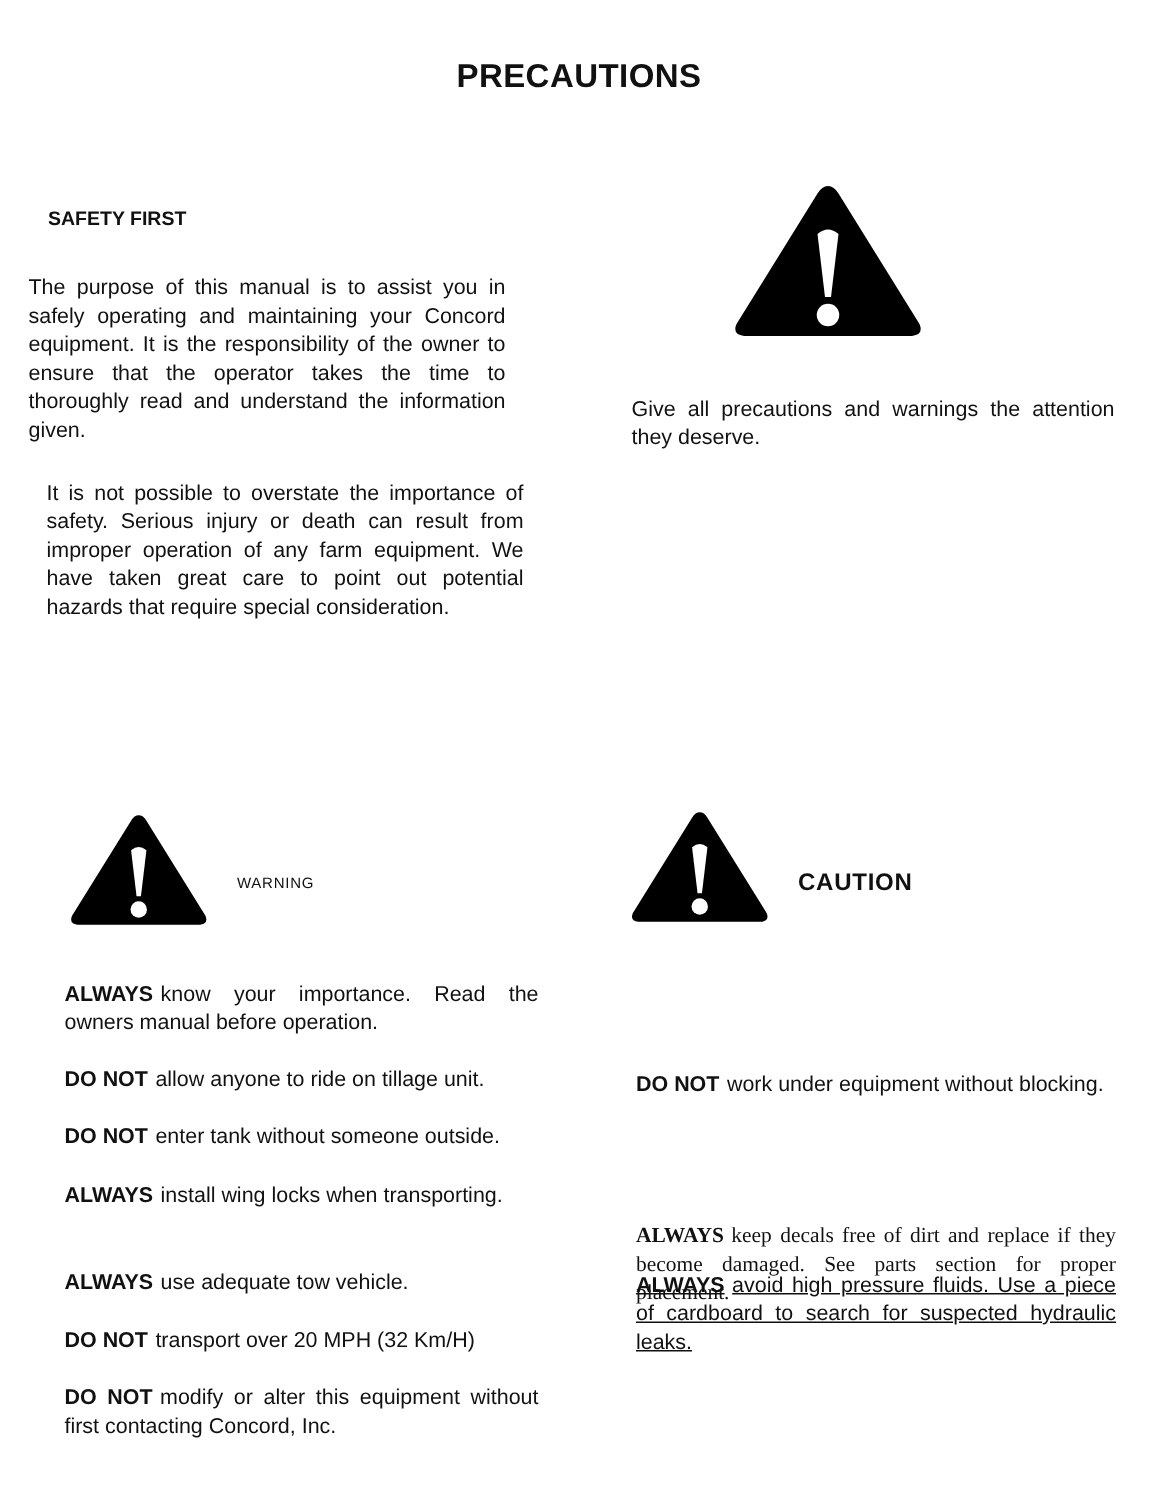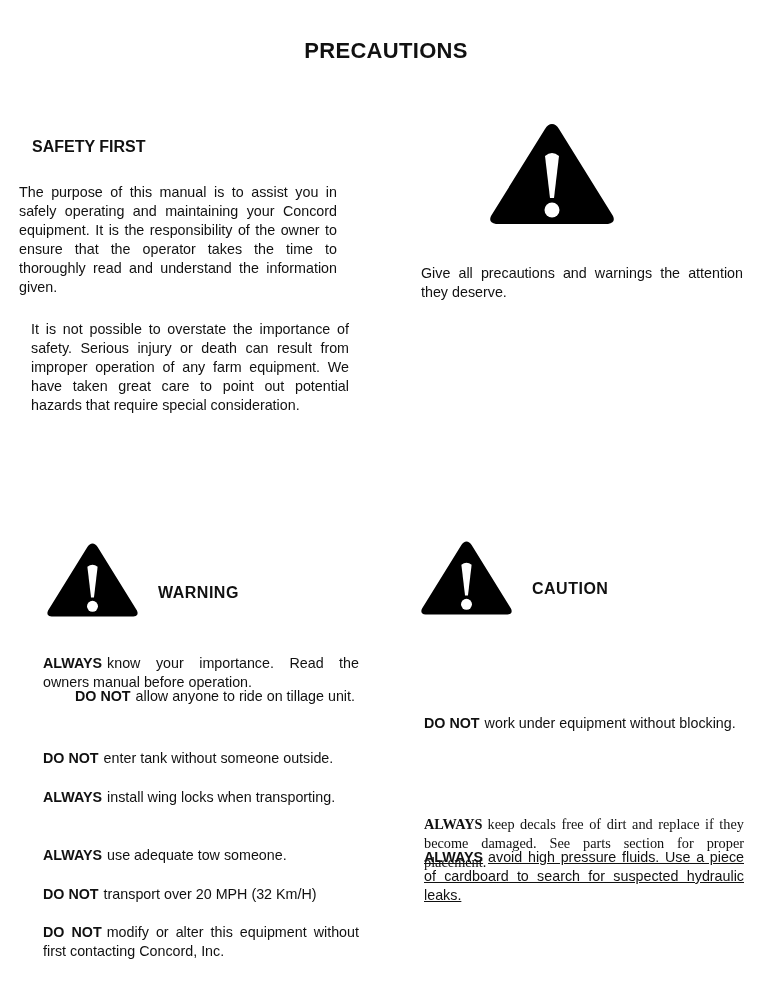--- a/index.html
+++ b/index.html
@@ -22,21 +22,21 @@
       width: 772px;
       text-align: center;
       font-size: 22px;
       font-weight: bold;
       letter-spacing: 0.3px;
     }
     .section-heading {
       position: absolute;
       left: 32px;
       top: 138px;
-      font-size: 16px;
+      font-size: 13px;
       font-weight: bold;
     }
     .para {
       position: absolute;
       font-size: 14.3px;
       line-height: 19px;
       text-align: justify;
     }
     .p-intro1 { left: 19px; top: 183px; width: 318px; }
     .p-intro2 { left: 31px; top: 320px; width: 318px; }
@@ -47,22 +47,22 @@
     }
     .tri svg { display: block; }
     .tri-big   { left: 487px; top: 120px; }
     .tri-warn  { left: 45px;  top: 540px; }
     .tri-caut  { left: 419px; top: 538px; }
 
     .label-warn {
       position: absolute;
       left: 158px;
       top: 584px;
-      font-size: 16px;
-      font-weight: bold;
+      font-size: 10px;
+      font-weight: normal;
       letter-spacing: 0.5px;
     }
     .label-caut {
       position: absolute;
       left: 532px;
       top: 580px;
       font-size: 16px;
       font-weight: bold;
       letter-spacing: 0.5px;
     }
@@ -106,31 +106,31 @@
       <path d="M65 4 Q69 4 72 9 L126 96 Q129 103 121 104 L9 104 Q1 103 4 96 L58 9 Q61 4 65 4 Z" fill="#000"></path>
       <path d="M58 36 Q65 30 72 36 L67 78 L63 78 Z" fill="#fff"></path>
       <circle cx="65" cy="90" r="7.5" fill="#fff"></circle>
     </svg>
   </div>
   <div class="label-warn">WARNING</div>
 
   <div class="rule col-l" style="top:654px;">
     <span class="kw">ALWAYS</span><span>know your importance.  Read the owners manual before operation.</span>
   </div>
-  <div class="rule col-l" style="top:687px;margin-left:32px;">
+  <div class="rule col-l" style="top:711px;">
     <span class="kw">DO NOT</span><span>allow anyone to ride on tillage unit.</span>
   </div>
   <div class="rule col-l" style="top:749px;">
     <span class="kw">DO NOT</span><span>enter tank without someone outside.</span>
   </div>
   <div class="rule col-l" style="top:788px;">
     <span class="kw">ALWAYS</span><span>install wing locks when transporting.</span>
   </div>
   <div class="rule col-l" style="top:846px;">
-    <span class="kw">ALWAYS</span><span>use adequate tow someone.</span>
+    <span class="kw">ALWAYS</span><span>use adequate tow vehicle.</span>
   </div>
   <div class="rule col-l" style="top:885px;">
     <span class="kw">DO NOT</span><span>transport over 20 MPH (32 Km/H)</span>
   </div>
   <div class="rule col-l" style="top:923px;">
     <span class="kw">DO NOT</span><span>modify or alter this equipment without first contacting Concord, Inc.</span>
   </div>
 
   <div class="tri tri-caut">
     <svg width="95" height="80" viewBox="0 0 130 108">

